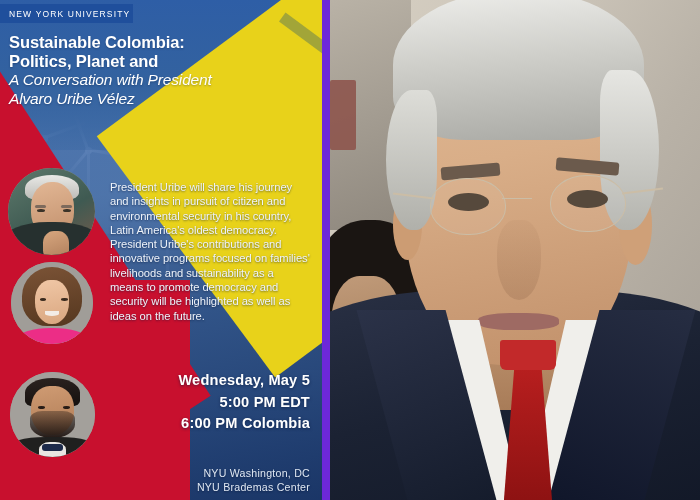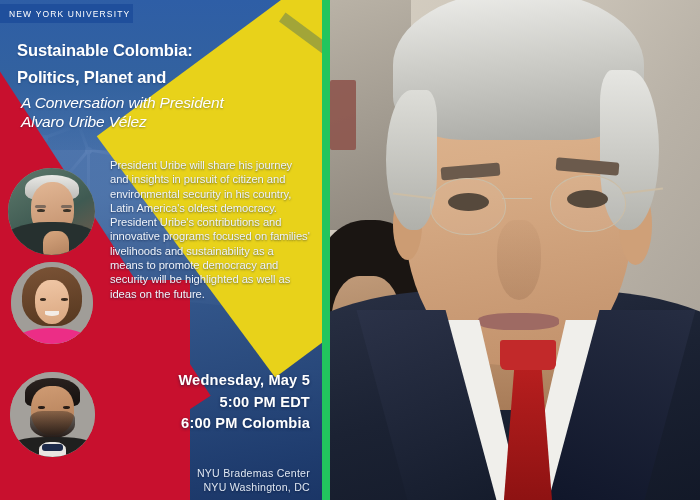--- a/index.html
+++ b/index.html
@@ -1,20 +1,20 @@
 <!DOCTYPE html>
 <html><head>
 <meta charset="utf-8">
 <title>Event Poster</title>
 <style>
   html,body{margin:0;padding:0;background:#ffffff;}
   body{width:700px;height:500px;overflow:hidden;
        font-family:"Liberation Sans","DejaVu Sans",sans-serif;}
 
-  #stage{position:relative;width:700px;height:500px;background:#22c55e;}
+  #stage{position:relative;width:700px;height:500px;background:#6d28d9;}
 
   
   #poster{position:absolute;left:0;top:0;width:322px;height:500px;
           overflow:hidden;background:#2f5ba0;}
 
   
   .bg-sky{position:absolute;inset:0;
      background:linear-gradient(180deg,#8fa7bd 0%,#a7b6c2 28%,#9fb0b8 48%,#7f93a4 62%,#5c7488 80%,#44596e 100%);}
   .hill{position:absolute;left:-10%;width:120%;}
   .hill.h1{top:46%;height:9%;background:#8d9aa0;border-radius:60% 40% 0 0 / 100% 100% 0 0;opacity:.75;}
@@ -51,26 +51,26 @@
 
   
   .nyu-badge{position:absolute;left:0;top:4px;width:133px;height:19px;
      background:#1f4f9c;display:flex;align-items:center;}
   .nyu-badge span{color:#ffffff;font-size:8.5px;letter-spacing:1.15px;
      padding-left:9px;font-weight:400;white-space:nowrap;}
 
   
   .title-wrap{position:absolute;left:9px;top:33px;width:300px;}
   .title-main{color:#ffffff;font-weight:bold;font-size:16.5px;line-height:18.6px;
-              letter-spacing:-.1px;margin:8px;text-shadow:0 1px 2px rgba(10,30,70,.35);}
+              letter-spacing:-.1px;margin:0;text-shadow:0 1px 2px rgba(10,30,70,.35);}
   .title-sub{color:#ffffff;font-style:italic;font-size:15.5px;line-height:18.2px;
-             margin:1px 0 0 12px;letter-spacing:-.15px;text-shadow:0 1px 2px rgba(10,30,70,.35);}
-
-  
-  .body-copy{position:absolute;left:110px;top:158px;width:200px;
+             margin:1px 0 0 0;letter-spacing:-.15px;text-shadow:0 1px 2px rgba(10,30,70,.35);}
+
+  
+  .body-copy{position:absolute;left:110px;top:180px;width:200px;
      color:#eef3fa;font-size:11.2px;line-height:14.3px;letter-spacing:-.05px;
      text-shadow:0 1px 2px rgba(8,24,58,.55);}
 
   
   .details{position:absolute;right:12px;top:370px;width:250px;text-align:right;
      color:#ffffff;font-weight:bold;font-size:14.6px;line-height:21.5px;
      letter-spacing:.2px;text-shadow:0 1px 3px rgba(8,24,58,.6);}
   .footer{position:absolute;right:12px;bottom:6px;width:250px;text-align:right;
      color:#dfe7f2;font-size:10.6px;line-height:13.4px;letter-spacing:.25px;
      text-shadow:0 1px 2px rgba(8,24,58,.6);}
@@ -312,22 +312,22 @@
 
     <div class="body-copy">President Uribe will share his journey and insights in pursuit of citizen and environmental security in his country, Latin America's oldest democracy. President Uribe's contributions and innovative programs focused on families' livelihoods and sustainability as a means to promote democracy and security will be highlighted as well as ideas on the future.</div>
 
     <div class="details">
       <div>Wednesday, May 5</div>
       <div>5:00 PM EDT</div>
       <div>6:00 PM Colombia</div>
     </div>
 
     <div class="footer">
+      <div>NYU Washington, DC</div>
       <div>NYU Brademas Center</div>
-      <div>NYU Washington, DC</div>
     </div>
   </div>
 
   <div id="photo">
     <div class="room"></div>
     <div class="wall-dark"></div>
     <div class="red-obj"></div>
 
     <div class="bgperson">
       <div class="bgp-hair"></div>

